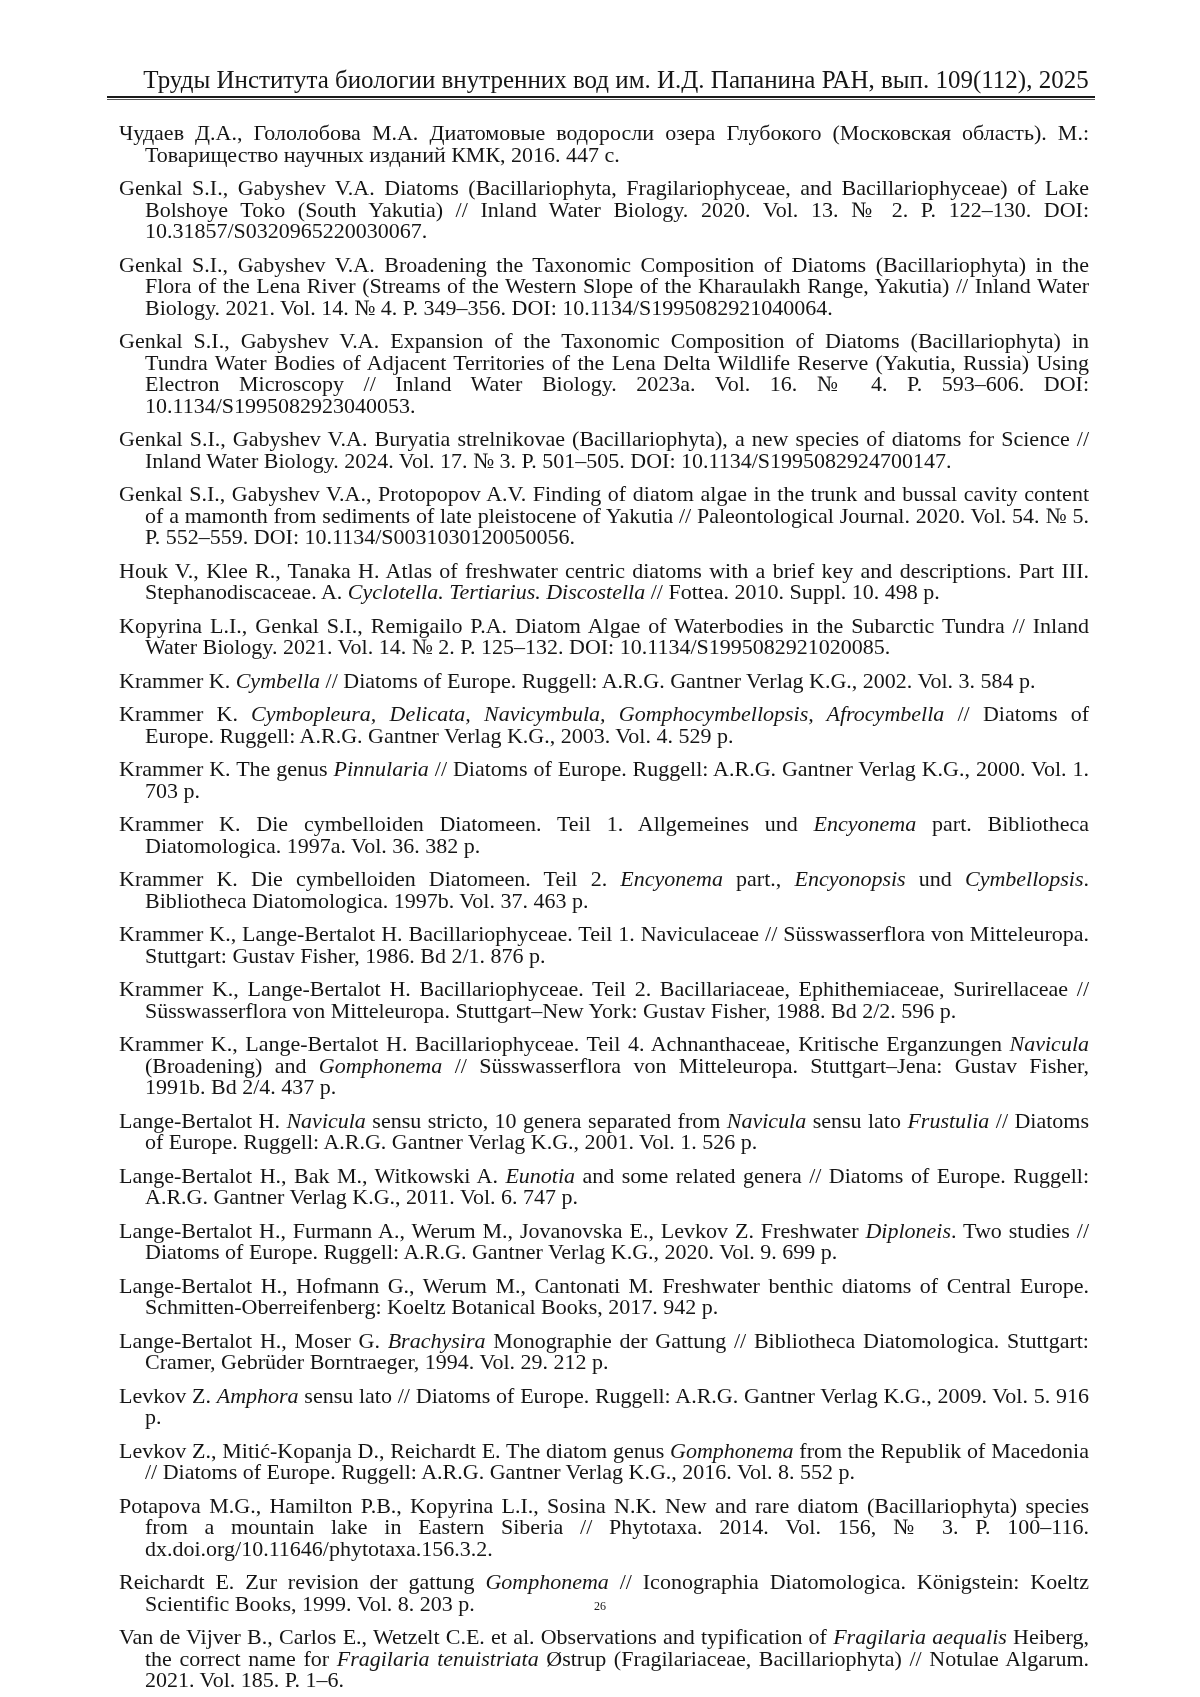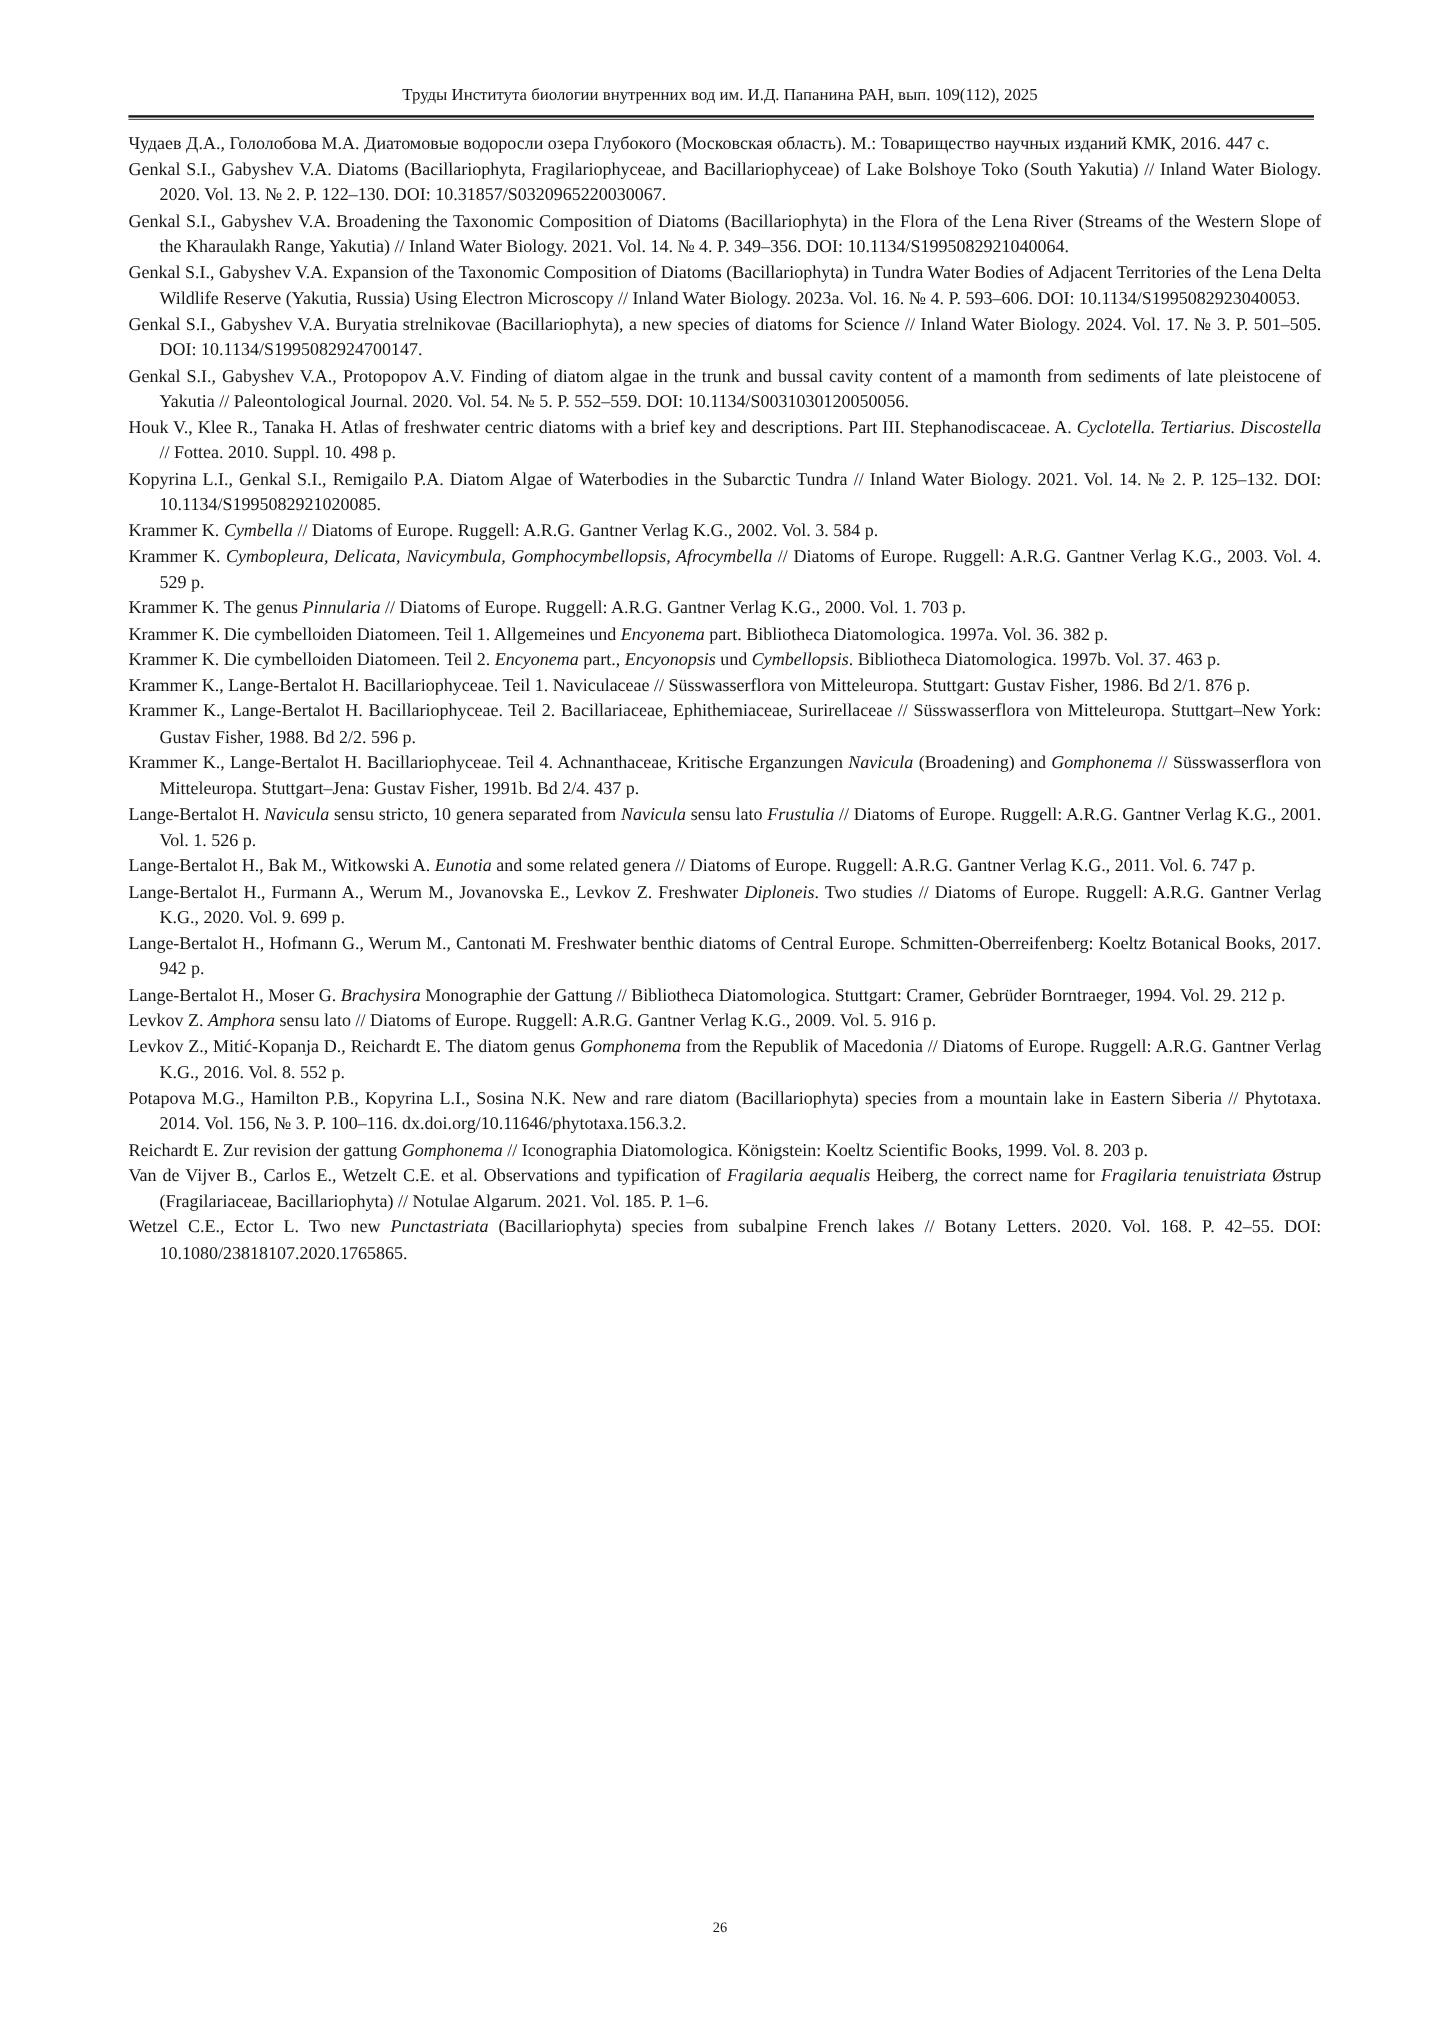--- a/index.html
+++ b/index.html
@@ -9,46 +9,46 @@
   }
   body {
     width: 1200px;
     height: 1697px;
     position: relative;
     font-family: "Liberation Serif", "DejaVu Serif", serif;
     color: #151515;
   }
   .running-head {
     position: absolute;
-    left: 103px;
+    left: 119px;
     top: 68px;
     width: 994px;
     text-align: center;
-    font-size: 14px;
+    font-size: 25px;
     line-height: 24px;
     white-space: nowrap;
   }
   .head-rule {
     position: absolute;
     left: 107px;
     top: 96px;
     width: 988px;
     height: 1px;
     border-top: 2px solid #1a1a1a;
     border-bottom: 1px solid #555555;
   }
   .refs {
     position: absolute;
     left: 107px;
     top: 110px;
     width: 994px;
   }
   .ref {
-    margin: 0;
-    font-size: 15px;
+    margin: 12px;
+    font-size: 22px;
     line-height: 21.5px;
     text-align: justify;
     text-indent: -26px;
     padding-left: 26px;
   }
   .it {
     font-style: italic;
   }
   .page-number {
     position: absolute;

